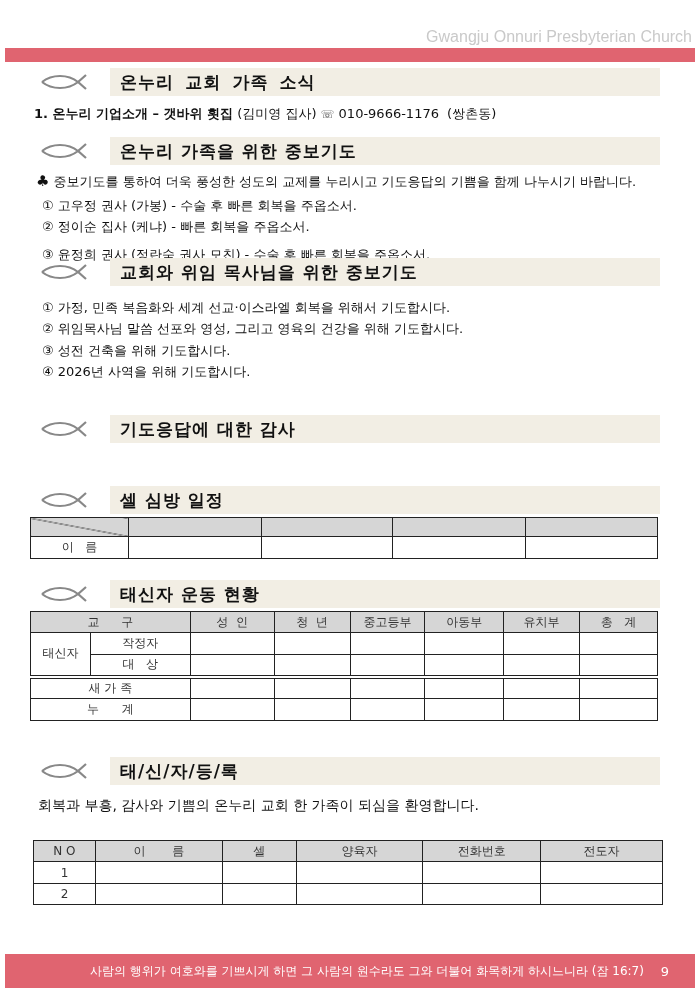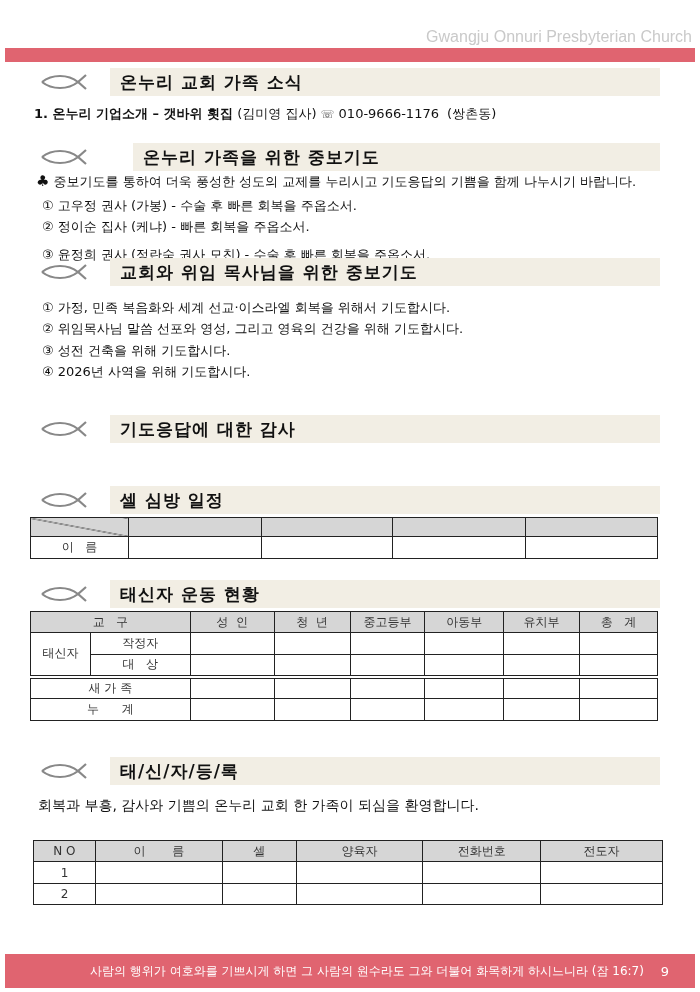--- a/index.html
+++ b/index.html
@@ -24,35 +24,35 @@
   .footer { position: absolute; left: 5px; top: 954px; width: 690px; height: 34px; background: #e06470; color: #fff; font-size: 12px; display: flex; align-items: center; }
   .footer .verse { position: absolute; left: 85px; }
   .footer .pno { position: absolute; right: 26px; font-size: 13px; }
 </style>
 </head>
 <body>
 
 <div class="church-name">Gwangju Onnuri Presbyterian Church</div>
 <div class="top-band"></div>
 
-<div class="sec-head" style="top:68px;">
+<div class="sec-head" style="top:68px;font-family:Liberation Mono, monospace;">
   <svg class="fish" viewBox="0 0 48 18">
       <path d="M2 9 C12 1, 28 1, 38 9 L46 2 M2 9 C12 17, 28 17, 38 9 L46 16" fill="none" stroke="#888" stroke-width="2.2"></path>
     </svg>
   <div class="sec-bar">온누리 교회 가족 소식</div>
 </div>
 <div class="line biz" style="left:34px; top:105px;">
   <b>1. 온누리 기업소개 – 갯바위 횟집</b>
   <span>(김미영 집사)</span>
   <span style="font-size:11px;color:#444;">☏</span>
   <span>010-9666-1176</span>
   <span style="margin-left:4px;">(쌍촌동)</span>
 </div>
 
-<div class="sec-head" style="top:143px;gap:23px;">
+<div class="sec-head" style="top:137px;">
   <svg class="fish" viewBox="0 0 48 18">
       <path d="M2 9 C12 1, 28 1, 38 9 L46 2 M2 9 C12 17, 28 17, 38 9 L46 16" fill="none" stroke="#888" stroke-width="2.2"></path>
     </svg>
   <div class="sec-bar">온누리 가족을 위한 중보기도</div>
 </div>
 <div class="line" style="left:36px; top:172px;">
   <span style="font-size:15px;">♣</span>
   <span>중보기도를 통하여 더욱 풍성한 성도의 교제를 누리시고 기도응답의 기쁨을 함께 나누시기 바랍니다.</span>
 </div>
 <div class="line" style="left:42px; top:197px;">① 고우정 권사 (가봉) - 수술 후 빠른 회복을 주옵소서.</div>
@@ -121,21 +121,21 @@
       <col style="width:100px">
       <col style="width:84px">
       <col style="width:76px">
       <col style="width:75px">
       <col style="width:79px">
       <col style="width:76px">
       <col style="width:78px">
     </colgroup>
   <tbody>
       <tr style="height:21px;">
-    <th colspan="2" style="white-space:pre;">교   구</th>
+    <th colspan="2" style="white-space:pre;font-family:Liberation Mono, monospace;">교   구</th>
     <th style="white-space:pre;">성  인</th>
     <th style="white-space:pre;">청  년</th>
     <th>중고등부</th>
     <th>아동부</th>
     <th>유치부</th>
     <th style="white-space:pre;">총   계</th>
   </tr>
   <tr style="height:22px;">
     <td rowspan="2">태신자</td>
     <td>작정자</td>

